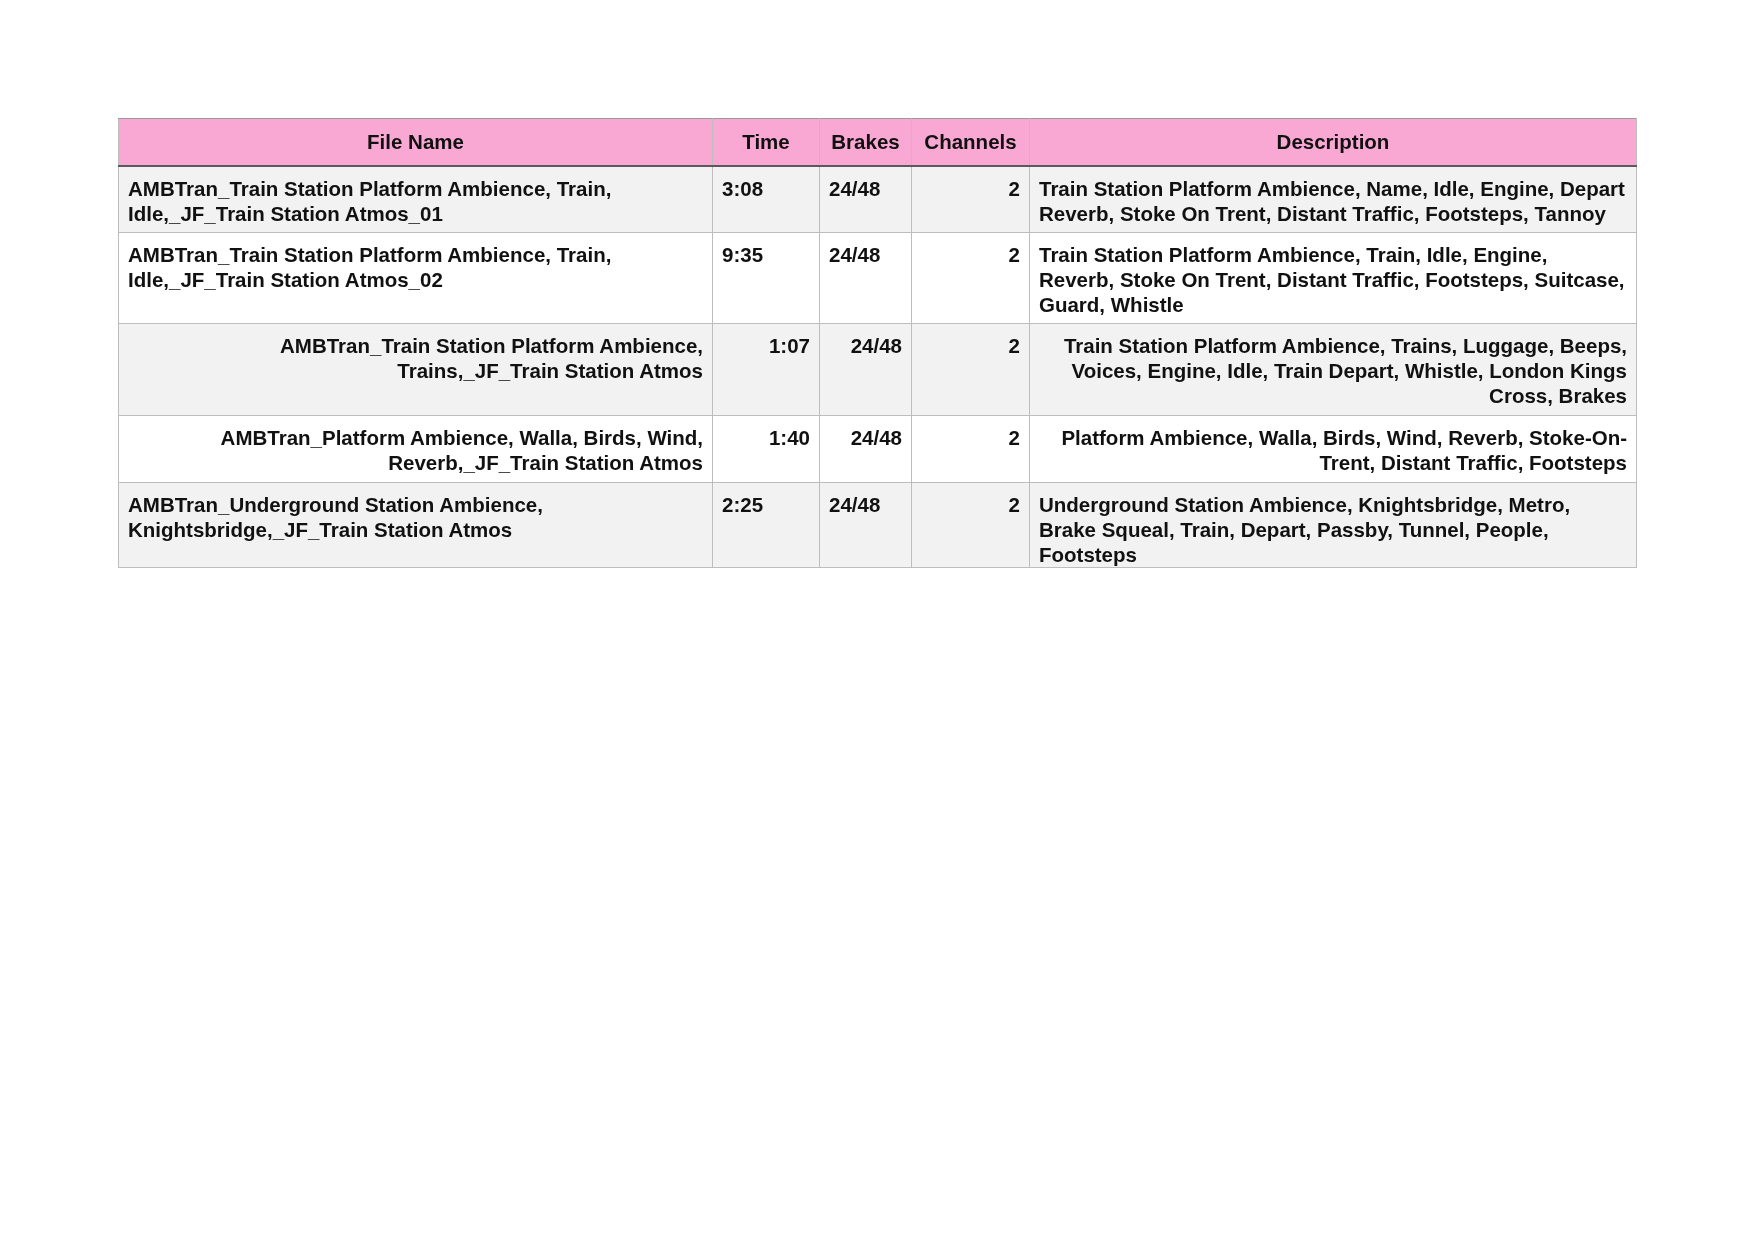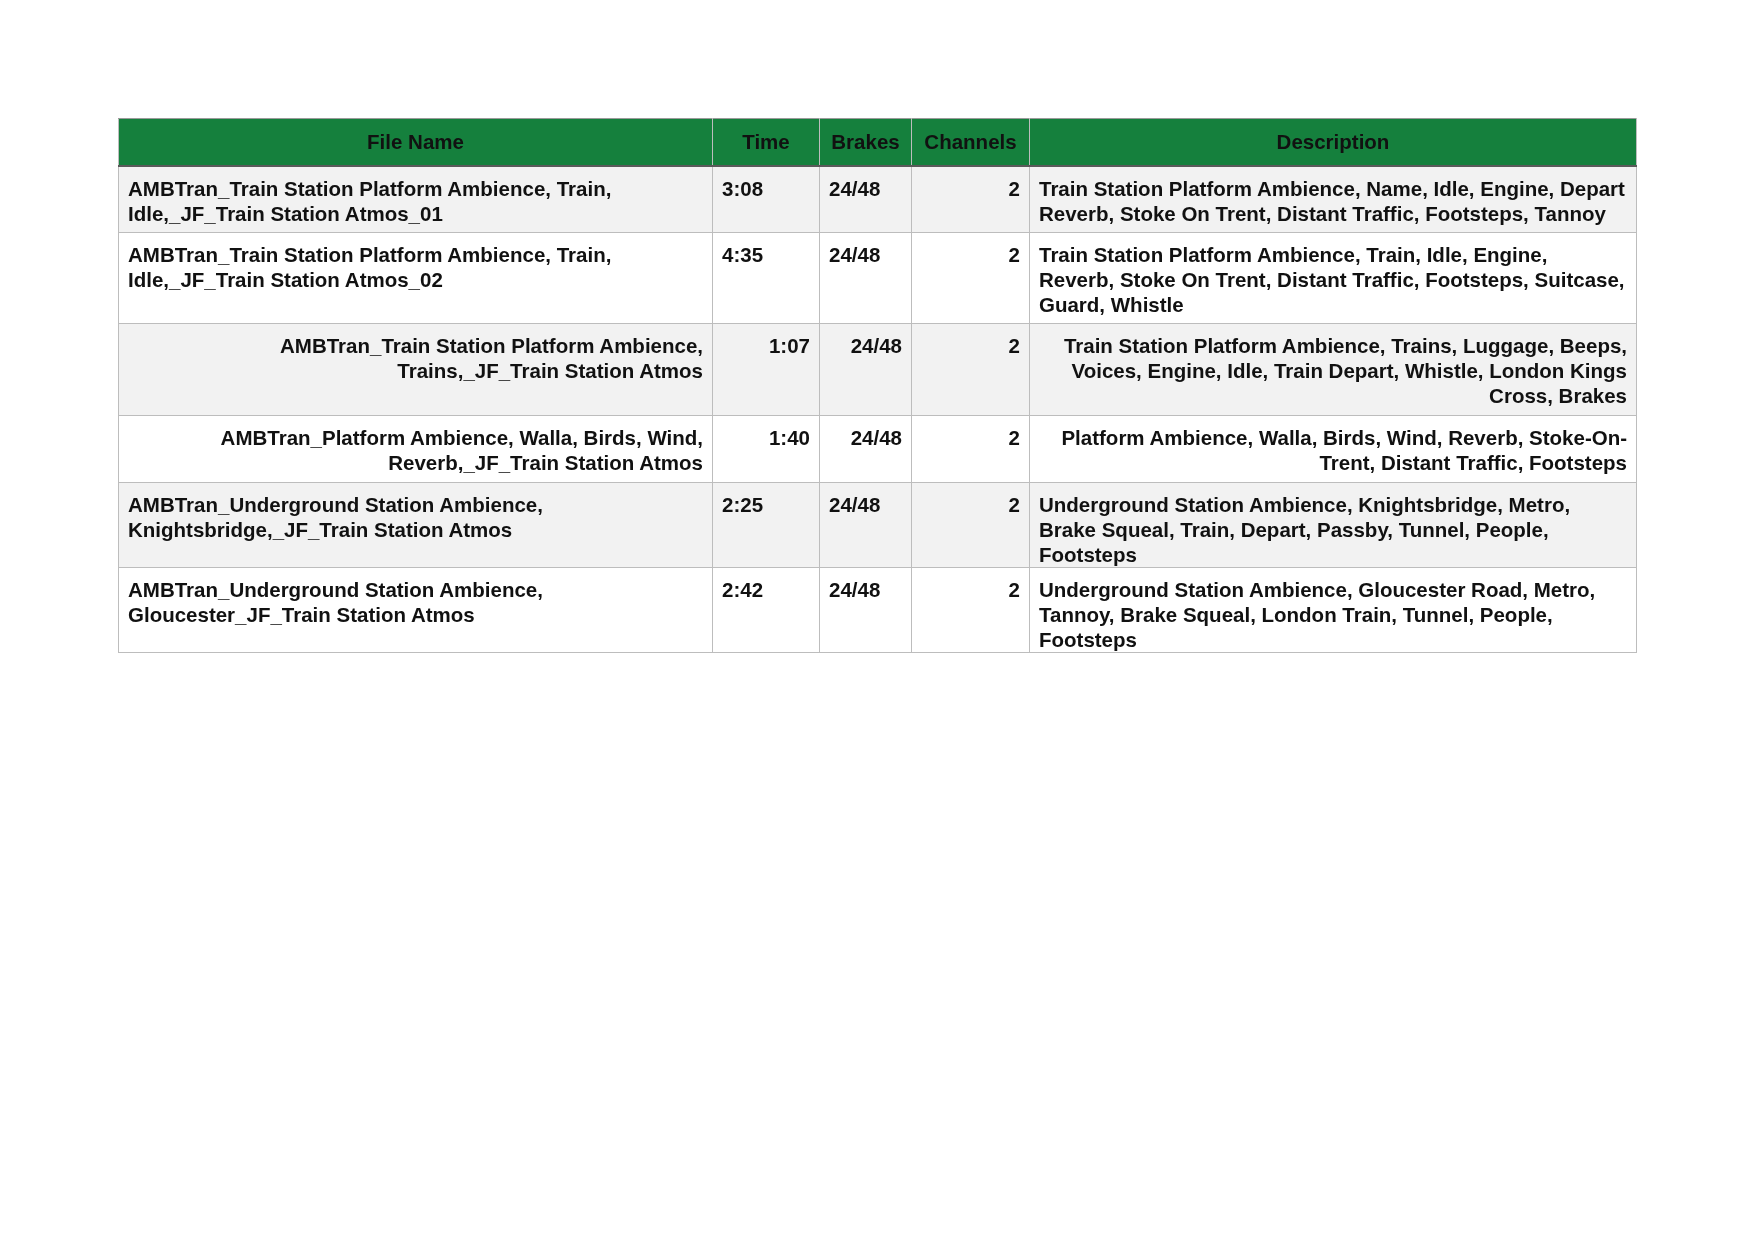--- a/index.html
+++ b/index.html
@@ -8,21 +8,21 @@
   table.sheet {
     position: absolute; left: 118px; top: 118px;
     width: 1518px; border-collapse: collapse; table-layout: fixed;
     font-size: 20.5px; line-height: 25px;
   }
   table.sheet th, table.sheet td {
     border: 1px solid #bdbdbd; vertical-align: top; padding: 9px 9px 0 9px;
     box-sizing: border-box; overflow: hidden; font-weight: bold;
   }
   table.sheet thead th {
-    background: #15803d; font-weight: bold; text-align: center; vertical-align: middle;
+    background: #f9a8d4; font-weight: bold; text-align: center; vertical-align: middle;
     height: 47px; padding: 0 6px; border-bottom: 2px solid #5a5a5a; border-top: 1px solid #9a9a9a;
   }
   table.sheet tbody tr:nth-child(odd) td { background: #f2f2f2; }
   table.sheet tbody tr:nth-child(even) td { background: #ffffff; }
   td.num { text-align: right; }
   col.c1 { width: 594px; } col.c2 { width: 107px; } col.c3 { width: 92px; }
   col.c4 { width: 118px; } col.c5 { width: 607px; }
   tr.r1 td { height: 67px; } tr.r2 td { height: 91px; } tr.r3 td { height: 92px; text-align: right; }
   tr.r4 td { height: 67px; text-align: right; } tr.r5 td { height: 67px; } tr.r6 td { height: 68px; }
 </style>
@@ -49,21 +49,21 @@
   <tbody>
     <tr class="r1">
       <td>AMBTran_Train Station Platform Ambience, Train, Idle,_JF_Train Station Atmos_01</td>
       <td>3:08</td>
       <td>24/48</td>
       <td class="num">2</td>
       <td>Train Station Platform Ambience, Name, Idle, Engine, Depart Reverb, Stoke On Trent, Distant Traffic, Footsteps, Tannoy</td>
     </tr>
     <tr class="r2">
       <td>AMBTran_Train Station Platform Ambience, Train, Idle,_JF_Train Station Atmos_02</td>
-      <td>4:35</td>
+      <td>9:35</td>
       <td>24/48</td>
       <td class="num">2</td>
       <td>Train Station Platform Ambience, Train, Idle, Engine, Reverb, Stoke On Trent, Distant Traffic, Footsteps, Suitcase, Guard, Whistle</td>
     </tr>
     <tr class="r3">
       <td>AMBTran_Train Station Platform Ambience, Trains,_JF_Train Station Atmos</td>
       <td>1:07</td>
       <td>24/48</td>
       <td class="num">2</td>
       <td>Train Station Platform Ambience, Trains, Luggage, Beeps, Voices, Engine, Idle, Train Depart, Whistle, London Kings Cross, Brakes</td>
@@ -75,21 +75,14 @@
       <td class="num">2</td>
       <td>Platform Ambience, Walla, Birds, Wind, Reverb, Stoke-On-Trent, Distant Traffic, Footsteps</td>
     </tr>
     <tr class="r5">
       <td>AMBTran_Underground Station Ambience, Knightsbridge,_JF_Train Station Atmos</td>
       <td>2:25</td>
       <td>24/48</td>
       <td class="num">2</td>
       <td>Underground Station Ambience, Knightsbridge, Metro, Brake Squeal, Train, Depart, Passby, Tunnel, People, Footsteps</td>
     </tr>
-    <tr class="r6">
-      <td>AMBTran_Underground Station Ambience, Gloucester_JF_Train Station Atmos</td>
-      <td>2:42</td>
-      <td>24/48</td>
-      <td class="num">2</td>
-      <td>Underground Station Ambience, Gloucester Road, Metro, Tannoy, Brake Squeal, London Train, Tunnel, People, Footsteps</td>
-    </tr>
   </tbody>
 </table>
 
 </body></html>

